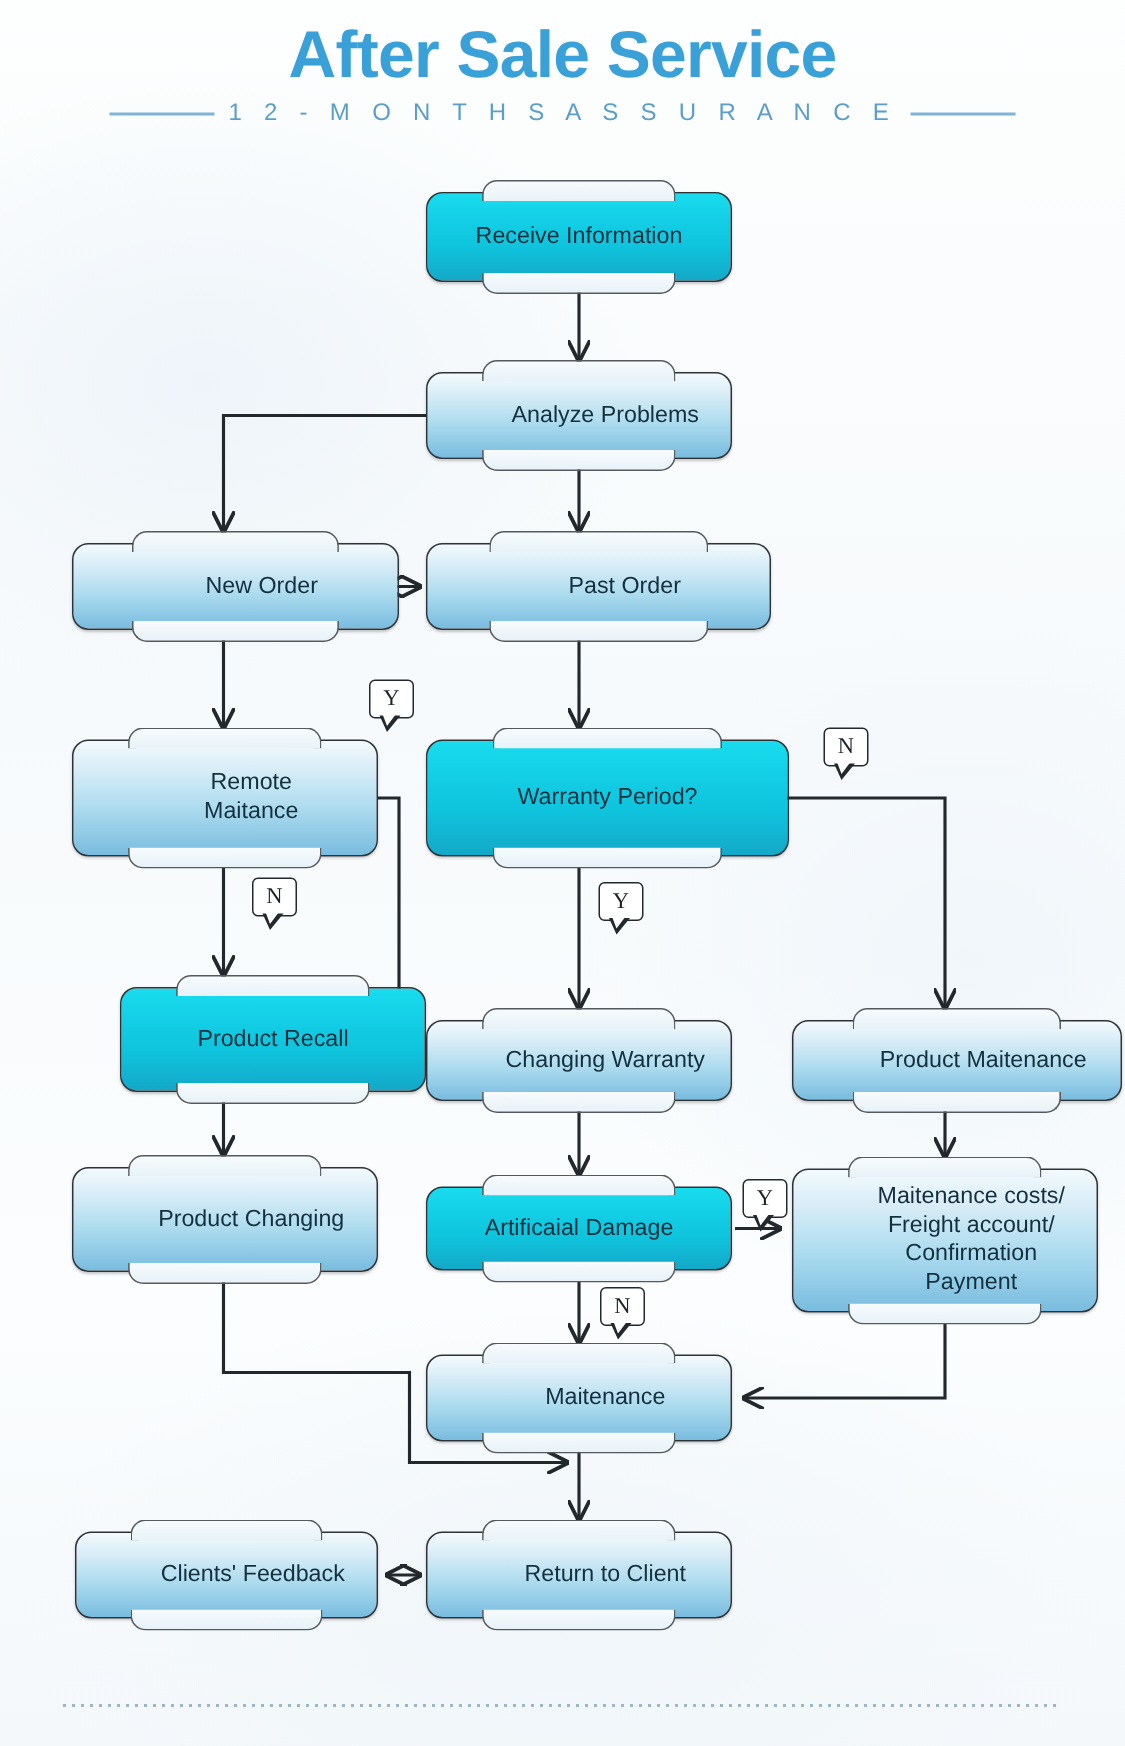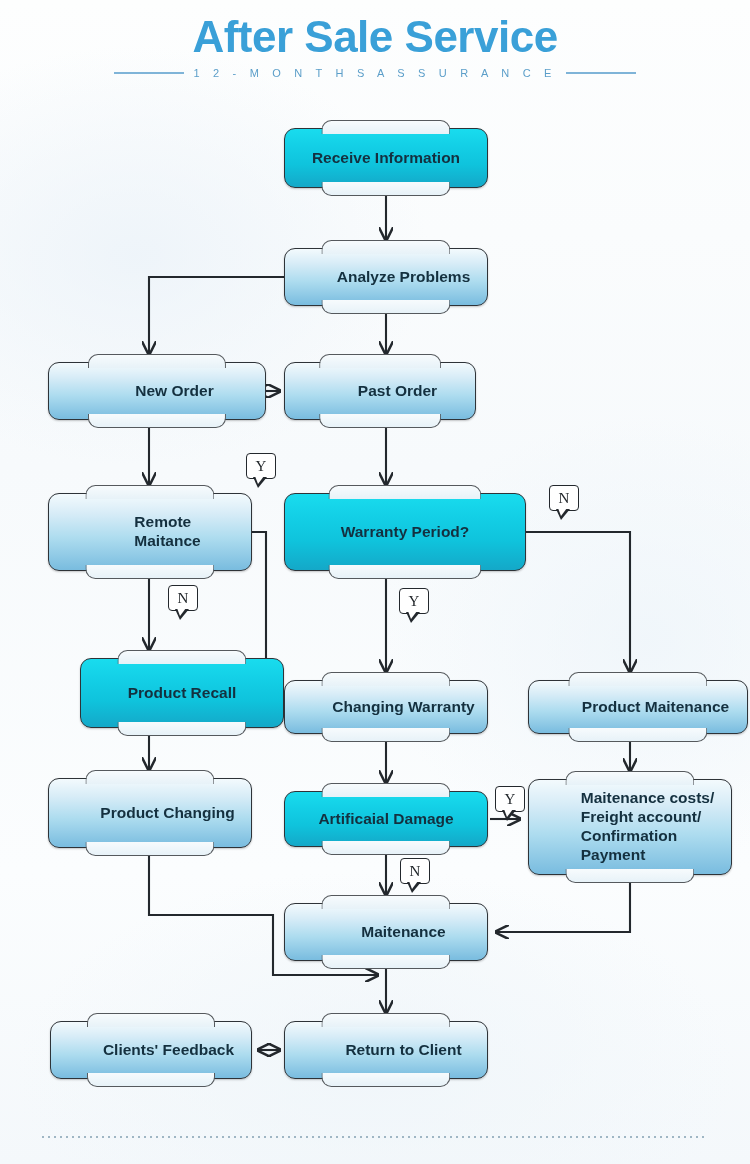--- a/index.html
+++ b/index.html
@@ -47,21 +47,21 @@
     justify-content: center;
     gap: 9px;
     margin-top: 7px;
   }
   .sub-rule {
     width: 70px;
     height: 2px;
     background: #7fb4d8;
   }
   .subtitle {
-    font-size: 11px;
+    font-size: 16px;
     letter-spacing: 5.2px;
     color: #5b9ec9;
     font-weight: normal;
     white-space: nowrap;
   }
 
   
   #wires {
     position: absolute;
     left: 0;
@@ -73,23 +73,24 @@
 
   
   .node {
     position: absolute;
     box-sizing: border-box;
     border: 1.4px solid #2e3338;
     border-radius: 11px;
     display: flex;
     align-items: center;
     justify-content: center;
+    text-align: center;
     color: #14303f;
     font-size: 15.5px;
-    font-weight: bold;
+    font-weight: normal;
     line-height: 1.22;
     padding: 2px 8px;
     z-index: 3;
     box-shadow: 0 1px 2px rgba(0,0,0,0.22);
   }
   .node.light {
     background: linear-gradient(180deg, #f3fafd 0%, #d7ecf7 26%, #addcef 58%, #79bcdf 100%);
     padding-left: 43px;
   }
   .node.cyan {
@@ -245,21 +246,21 @@
   <div id="node-layer">
       <div class="node cyan" style="left: 284px; top: 128px; width: 204px; height: 60px;">
         <span>Receive Information</span>
       </div>
       <div class="node light" style="left: 284px; top: 248px; width: 204px; height: 58px;">
         <span>Analyze Problems</span>
       </div>
       <div class="node light" style="left: 48px; top: 362px; width: 218px; height: 58px;">
         <span>New Order</span>
       </div>
-      <div class="node light" style="left: 284px; top: 362px; width: 192px; height: 58px;">
+      <div class="node light" style="left: 284px; top: 362px; width: 230px; height: 58px;">
         <span>Past Order</span>
       </div>
       <div class="node light" style="left: 48px; top: 493px; width: 204px; height: 78px;">
         <span>Remote<br>Maitance</span>
       </div>
       <div class="node cyan" style="left: 284px; top: 493px; width: 242px; height: 78px;">
         <span>Warranty Period?</span>
       </div>
       <div class="node cyan" style="left: 48px; top: 658px; width: 204px; height: 70px; margin-left: 32px;">
         <span>Product Recall</span>

